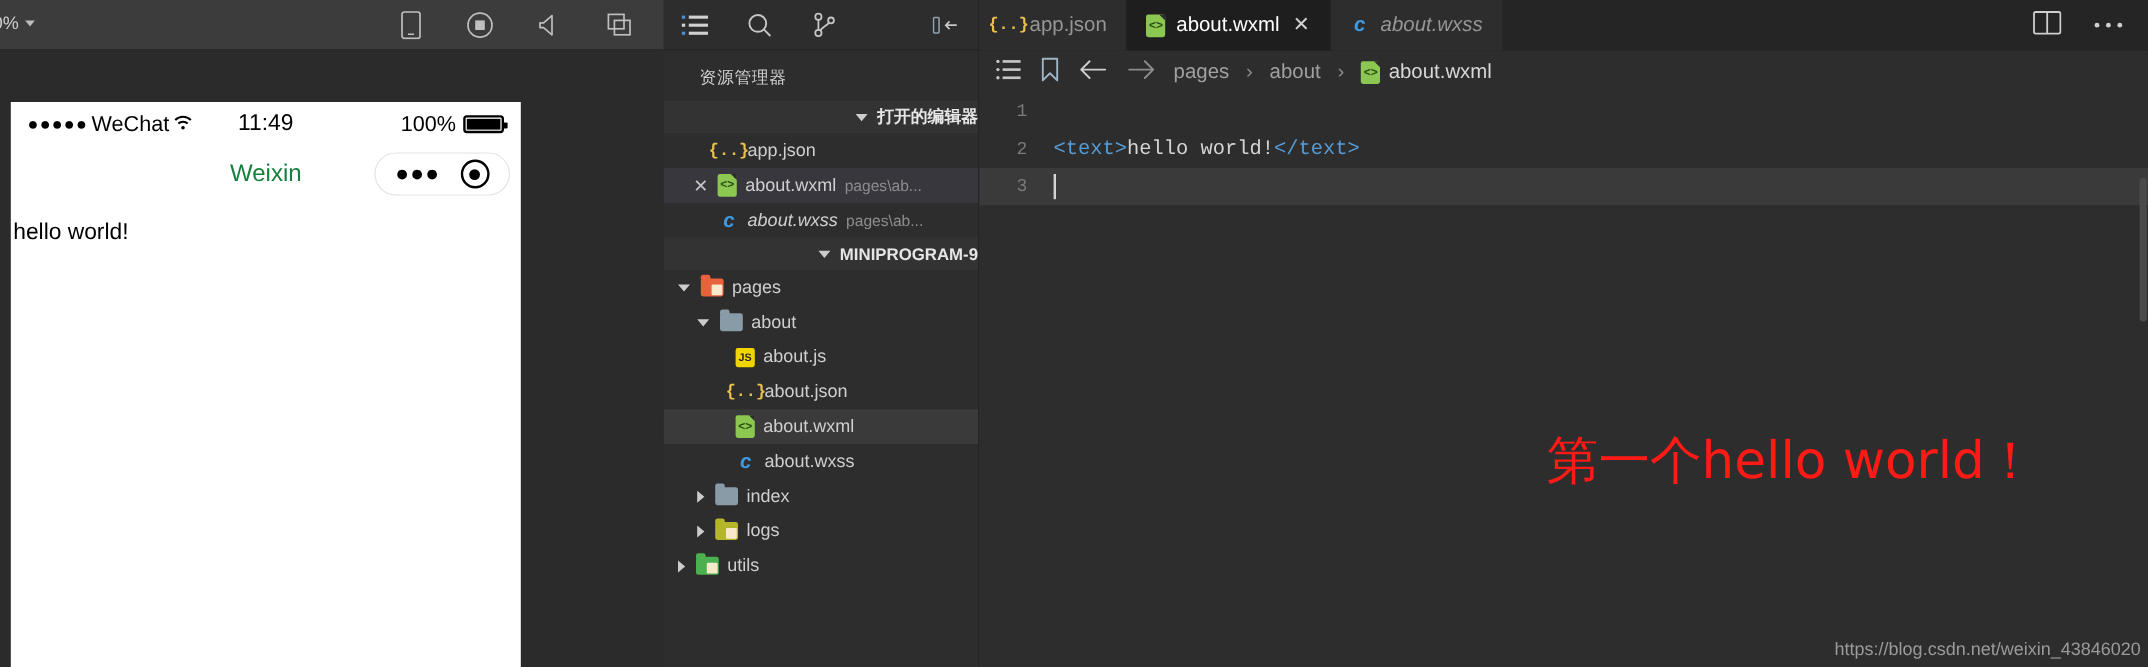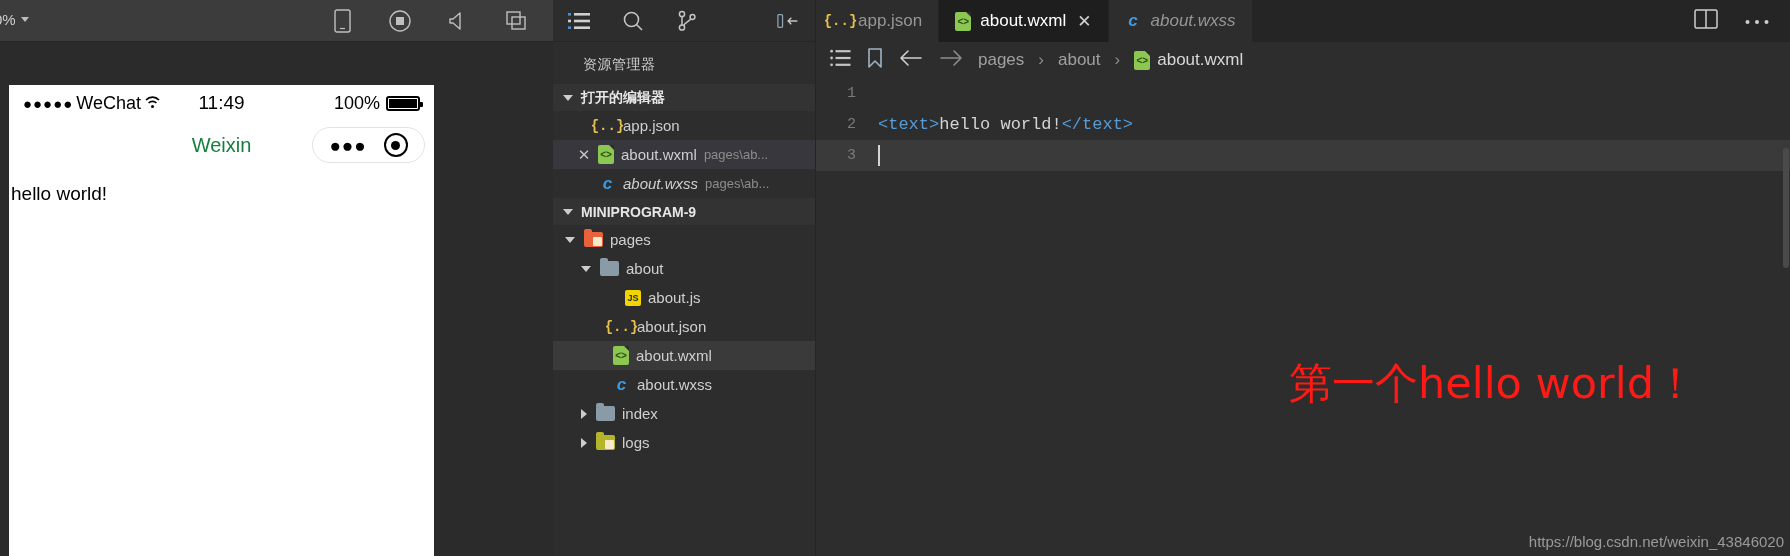--- a/index.html
+++ b/index.html
@@ -113,21 +113,21 @@
     background: #2d2d2d;
   }
   .sb-ico { color:#c5c5c5; display:flex; align-items:center; justify-content:center; width:24px; height:24px; }
   .sb-collapse { margin-left:auto; }
   .sb-title {
     font-size: 14px; color:#cfcfcf; padding: 14px 0 10px 30px; letter-spacing:.5px;
   }
   .section-header {
     height: 27px; display:flex; align-items:center; gap: 6px;
     padding-left: 10px; background: #333333; color:#e6e6e6;
-    font-size: 14px; font-weight: bold;
+    font-size: 14px; font-weight: bold; justify-content: flex-end;
   }
   .tw {
     width:0;height:0;border-left:5px solid transparent;border-right:5px solid transparent;
     border-top:6px solid #ccc; margin-right:2px;
   }
   .tw.right {
     border-top:5px solid transparent;border-bottom:5px solid transparent;
     border-left:6px solid #ccc; border-right:0;
   }
   .row {
@@ -147,21 +147,21 @@
   .ic-wxml {
     background:#8cc751; color:#2d4d15; border-radius:2px;
     width:16px; height:19px; font-size:10px; font-weight:bold;
     position:relative;
   }
   .ic-wxml::after {
     content:""; position:absolute; right:0; top:0;
     border-width: 0 5px 5px 0; border-style:solid; border-color: transparent #2d2d2d transparent transparent;
   }
   .ic-wxss { color:#3d9ae2; font-weight:bold; font-style:italic; font-size:17px; font-family:"Liberation Sans", sans-serif; }
-  .ic-js { background:#f0d500; color:#2b2b2b; font-size:9px; font-weight:bold; width:16px;height:16px; border-radius:2px;margin-left:12px; }
+  .ic-js { background:#f0d500; color:#2b2b2b; font-size:9px; font-weight:bold; width:16px;height:16px; border-radius:2px; }
   .folder {
     width:19px; height:15px; flex:none; position:relative; border-radius:2px;
   }
   .folder::before{
     content:""; position:absolute; left:0; top:-3px; width:8px; height:4px; border-radius:2px 2px 0 0;
     background:inherit;
   }
   .f-gray { background:#8a9ba8; }
   .f-orange { background:#e8623c; }
   .f-olive { background:#b5b52b; }
@@ -397,20 +397,27 @@
     </div>
 
     <div class="row indent-2">
       <span class="tw right"></span>
       <span class="folder f-olive">
           <span class="f-badge"></span>
         </span>
       <span>logs</span>
     </div>
 
+    <div class="row indent-1">
+      <span class="tw right"></span>
+      <span class="folder f-green">
+          <span class="f-badge"></span>
+        </span>
+      <span>utils</span>
+    </div>
   </div>
 
   <div class="editor">
     <div class="tabs-bar">
       <div class="tab">
         <span class="ic ic-json">{..}</span>
         <span>app.json</span>
       </div>
       <div class="tab active">
         <span class="ic ic-wxml">&lt;&gt;</span>

